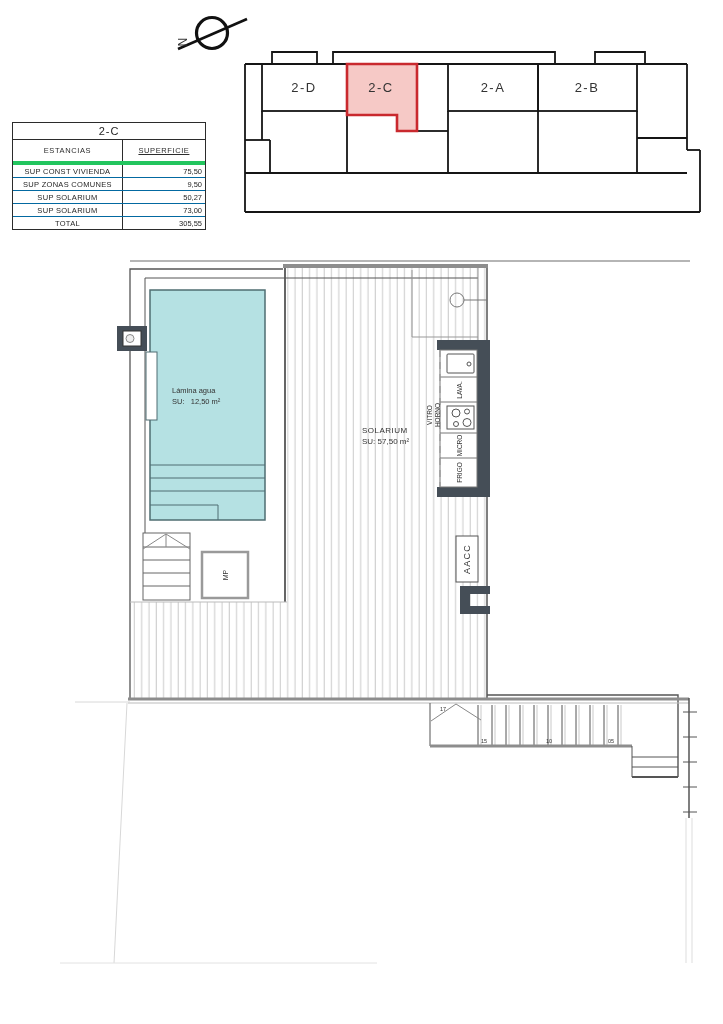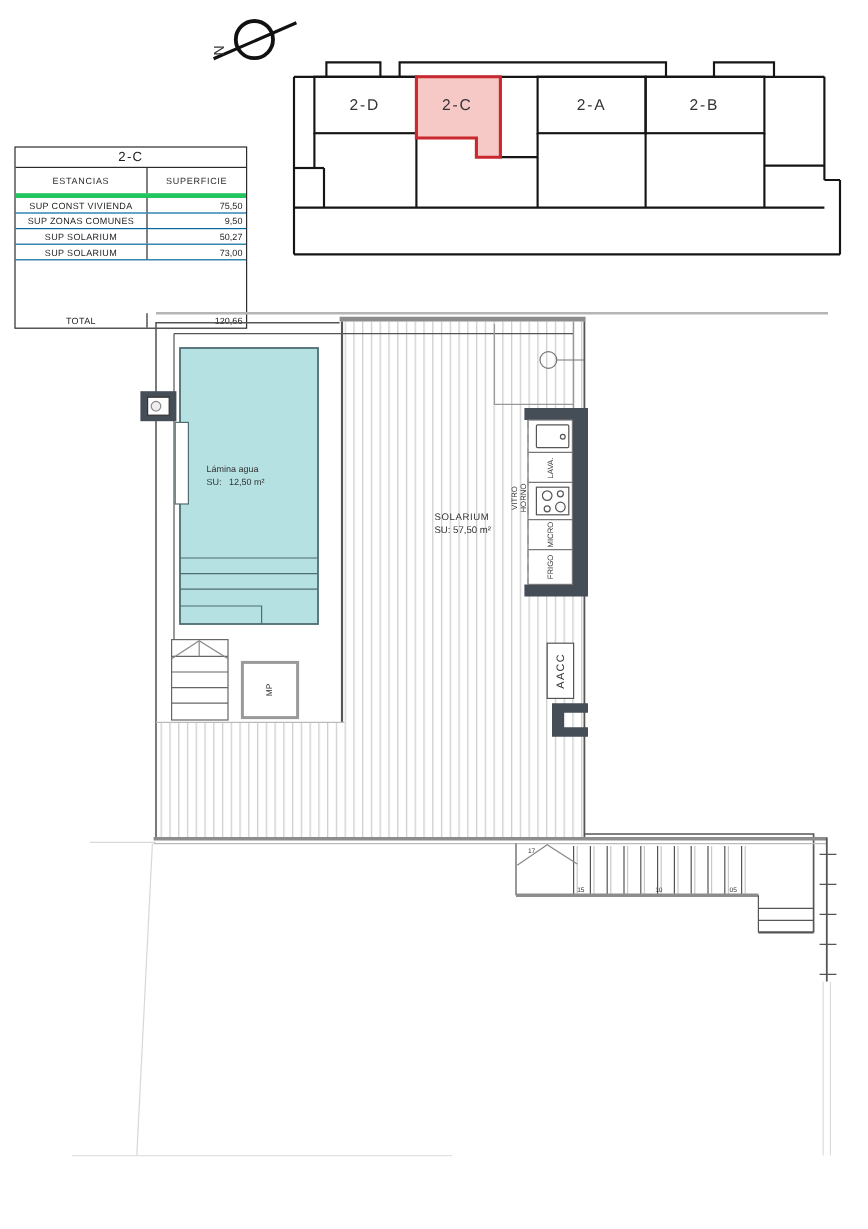--- a/index.html
+++ b/index.html
@@ -9,23 +9,23 @@
   svg text{font-family:"Liberation Sans", sans-serif;fill:#333;}
 
   
   .atable{position:absolute;left:12px;top:122px;width:192px;border:1.5px solid #2b2b2b;
           background:#fff;color:#1f1f1f;text-align:center;}
   .t-title{height:16px;line-height:16px;font-size:11px;letter-spacing:1px;border-bottom:1px solid #2b2b2b;}
   .t-sub{height:16px;line-height:16px;font-size:10.5px;letter-spacing:.4px;border-bottom:1px solid #2b2b2b;}
   .t-head{display:flex;height:21px;border-bottom:4px solid #22c55e;font-size:7.5px;letter-spacing:.6px;color:#2c2c2c;}
   .t-head span{display:flex;align-items:center;justify-content:center;height:100%;}
   .t-head span:first-child{width:57%;border-right:1px solid #2b2b2b;}
-  .t-head span:last-child{width:43%;}
+  .t-head span:last-child{width:43%;text-decoration:underline;}
   .t-row{display:flex;height:12px;font-size:7.5px;border-bottom:1px solid #0369a1;}
-  .t-row:last-child{border-bottom:none;margin-top:44px;}
+  .t-row:last-child{border-bottom:none;}
   .t-row .lbl{width:57%;border-right:1px solid #2b2b2b;display:flex;align-items:center;justify-content:center;letter-spacing:.3px;}
   .t-row .val{width:43%;display:flex;align-items:center;justify-content:flex-end;padding-right:3px;box-sizing:border-box;}
 </style>
 </head>
 <body>
 
 <div class="page">
 
   <svg style="left:160px;top:5px;" width="110" height="75" viewBox="160 5 110 75">
     <circle cx="212" cy="33" r="15.5" fill="none" stroke="#111" stroke-width="3.2"></circle>
@@ -50,21 +50,21 @@
     <div class="t-row">
       <span class="lbl">SUP SOLARIUM</span>
       <span class="val">50,27</span>
     </div>
     <div class="t-row">
       <span class="lbl">SUP SOLARIUM</span>
       <span class="val">73,00</span>
     </div>
     <div class="t-row">
       <span class="lbl">TOTAL</span>
-      <span class="val">120,66</span>
+      <span class="val">305,55</span>
     </div>
   </div>
 
   <svg style="left:240px;top:40px;" width="465" height="180" viewBox="240 40 465 180">
     <g stroke="#151515" stroke-width="1.8" fill="none">
       <polyline points="272,64 272,52 317,52 317,64"></polyline>
       <polyline points="333,64 333,52 555,52 555,64"></polyline>
       <polyline points="595,64 595,52 645,52 645,64"></polyline>
       <line x1="245" y1="64" x2="687" y2="64"></line>
       <line x1="245" y1="64" x2="245" y2="212"></line>

